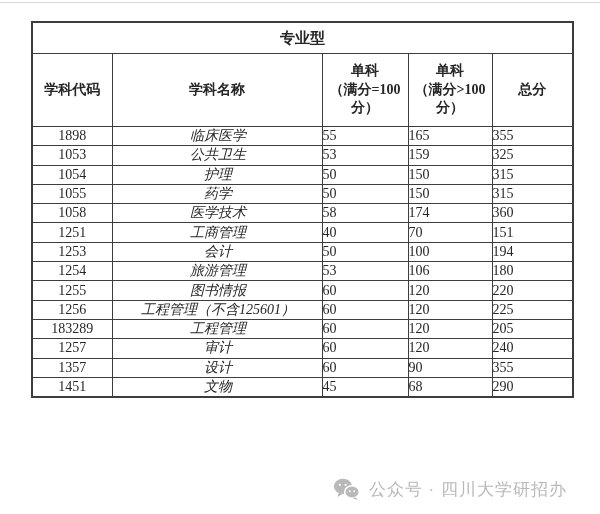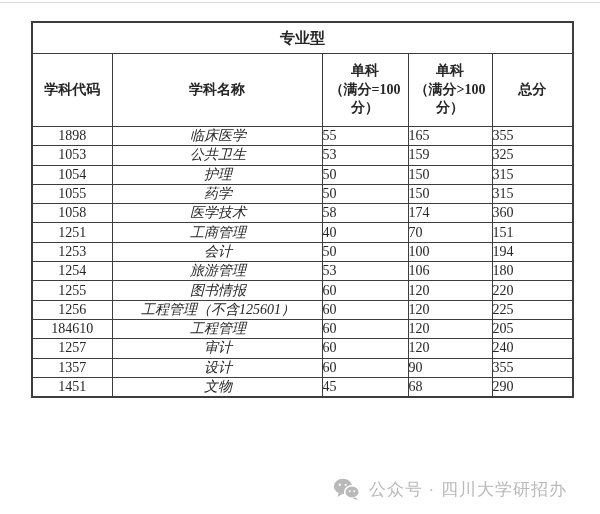--- a/index.html
+++ b/index.html
@@ -179,21 +179,21 @@
         <td class="cell-num">220</td>
       </tr>
       <tr>
         <td class="cell-code">1256</td>
         <td class="cell-name">工程管理（不含125601）</td>
         <td class="cell-num">60</td>
         <td class="cell-num">120</td>
         <td class="cell-num">225</td>
       </tr>
       <tr>
-        <td class="cell-code">184610</td>
+        <td class="cell-code">183289</td>
         <td class="cell-name">工程管理</td>
         <td class="cell-num">60</td>
         <td class="cell-num">120</td>
         <td class="cell-num">205</td>
       </tr>
       <tr>
         <td class="cell-code">1257</td>
         <td class="cell-name">审计</td>
         <td class="cell-num">60</td>
         <td class="cell-num">120</td>

